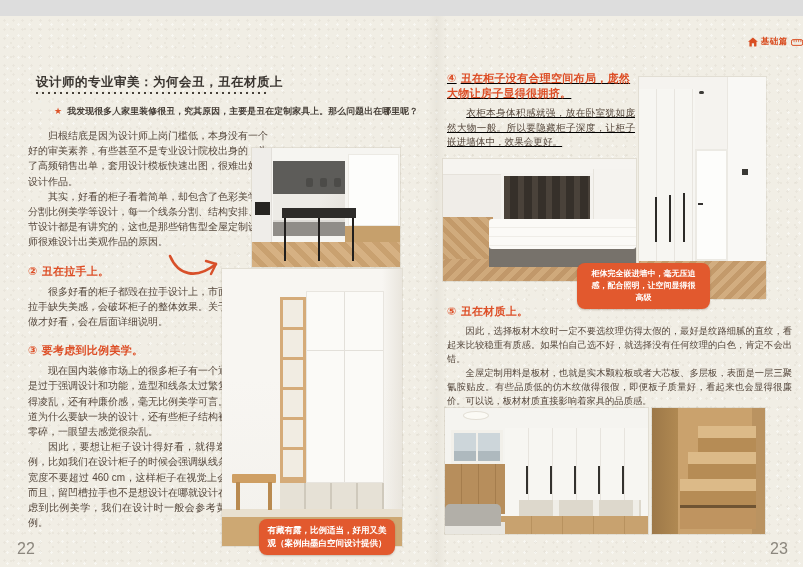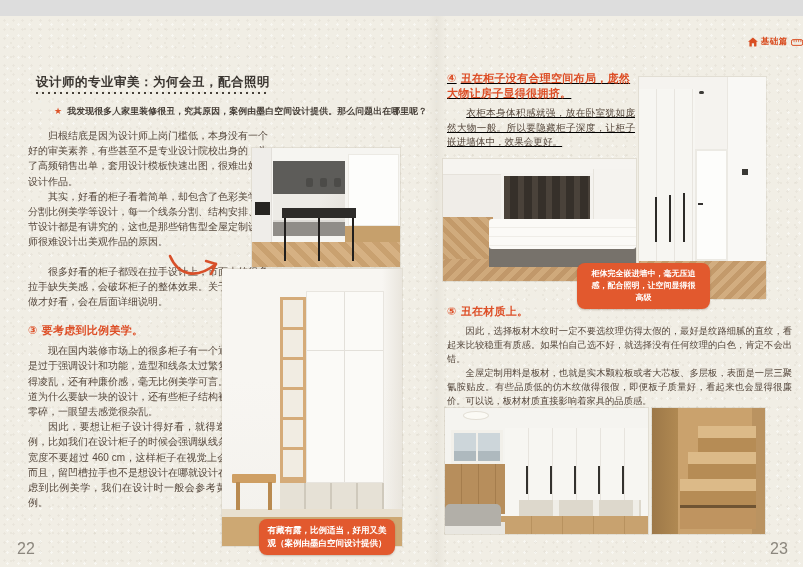--- a/index.html
+++ b/index.html
@@ -72,32 +72,33 @@
     <svg width="13" height="12" viewBox="0 0 14 13">
       <path d="M7 0 L14 6 L12 6 L12 13 L8.6 13 L8.6 8.2 L5.4 8.2 L5.4 13 L2 13 L2 6 L0 6 Z" fill="#d94e22"></path>
     </svg>
     <span class="label">基础篇</span>
     <svg width="16" height="9" viewBox="0 0 16 9">
       <rect x="0.7" y="0.7" width="14.6" height="7.6" rx="2" fill="none" stroke="#d94e22" stroke-width="1.3"></rect>
       <path d="M4 1 V4 M7 1 V4 M10 1 V4 M13 1 V4" stroke="#d94e22" stroke-width="1"></path>
     </svg>
   </div>
 
-  <h1 class="title">设计师的专业审美：为何会丑，配合照明</h1>
+  <h1 class="title">设计师的专业审美：为何会丑，丑在材质上</h1>
   <div class="title-underline"></div>
   <div class="intro">
-    <span class="star">★</span><span>我发现很多人家里装修很丑，究其原因，案例由墨白空间设计提供。那么问题出在哪里呢？</span>
+    <span class="star">★</span><span>我发现很多人家里装修很丑，究其原因，主要是丑在定制家具上。那么问题出在哪里呢？</span>
   </div>
 
   <div class="col" id="col-left">
     <section class="sec">
       <p>归根结底是因为设计师上岗门槛低，本身没有一个好的审美素养，有些甚至不是专业设计院校出身的，为了高频销售出单，套用设计模板快速出图，很难出好的设计作品。</p>
       <p>其实，好看的柜子看着简单，却包含了色彩美学和分割比例美学等设计，每一个线条分割、结构安排、细节设计都是有讲究的，这也是那些销售型全屋定制设计师很难设计出美观作品的原因。</p>
     </section>
     <section class="sec">
+      <h3 class="sec-h"><span class="num">②</span><span>丑在拉手上。</span></h3>
       <p>很多好看的柜子都毁在拉手设计上，市面上的很多拉手缺失美感，会破坏柜子的整体效果。关于拉手怎样做才好看，会在后面详细说明。</p>
     </section>
     <section class="sec">
       <h3 class="sec-h"><span class="num">③</span><span>要考虑到比例美学。</span></h3>
       <p>现在国内装修市场上的很多柜子有一个通病，那就是过于强调设计和功能，造型和线条太过繁复，不但显得凌乱，还有种廉价感，毫无比例美学可言。比如不知道为什么要缺一块的设计，还有些柜子结构被切割得太零碎，一眼望去感觉很杂乱。</p>
       <p>因此，要想让柜子设计得好看，就得遵循美学比例，比如我们在设计柜子的时候会强调纵线条，单门板宽度不要超过 460 cm，这样柜子在视觉上会更好看。而且，留凹槽拉手也不是想设计在哪就设计在哪，要考虑到比例美学，我们在设计时一般会参考黄金分割比例。</p>
     </section>
   </div>
 
   <svg class="arrow-squiggle" viewBox="0 0 58 34">

